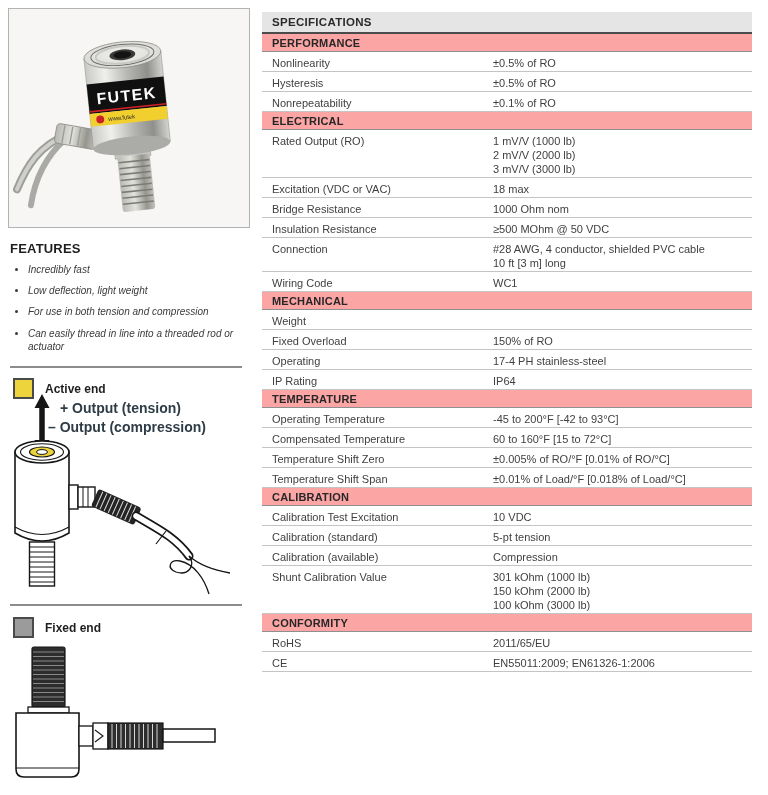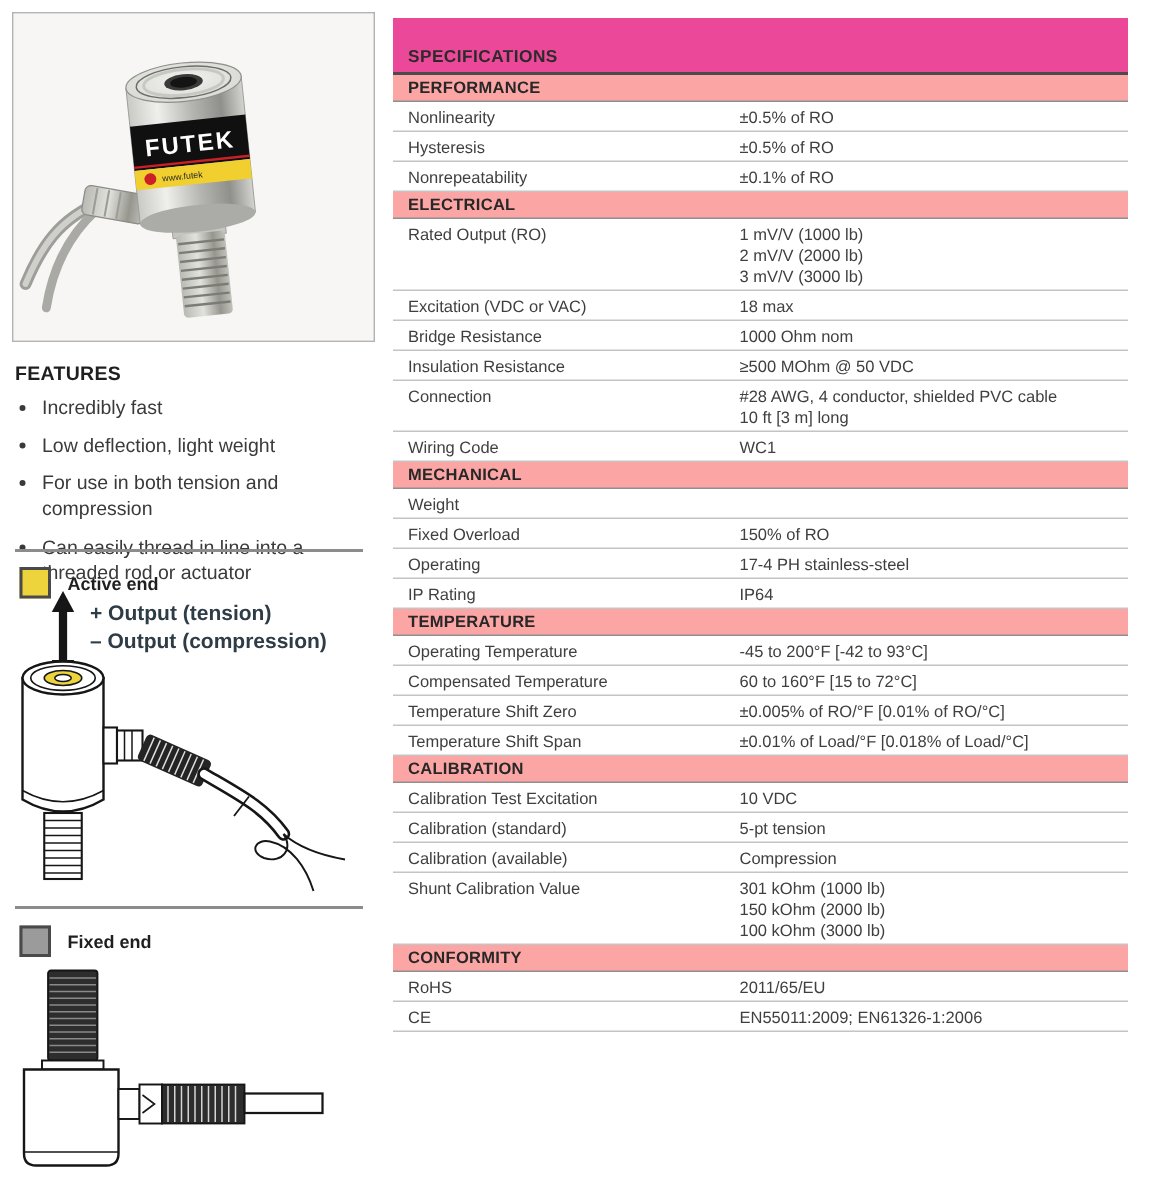--- a/index.html
+++ b/index.html
@@ -16,52 +16,52 @@
   .photo-box svg { display:block; width:100%; height:100%; }
   .features-title {
     position:absolute; left:10px; top:241px;
     font-size:13px; font-weight:bold; color:#1f1f1f; letter-spacing:.2px;
   }
   .features-list {
     position:absolute; left:14px; top:263px; width:236px;
     list-style:disc; padding-left:14px;
   }
   .features-list li {
-    font-size:13px; line-height:1.32; color:#3a3a3a; margin-bottom:8px;
+    font-size:10px; line-height:1.32; color:#3a3a3a; margin-bottom:8px;font-style:italic;
   }
   .rule {
     position:absolute; left:10px; width:232px; height:2px; background:#8c8c8c;
   }
   .rule1 { top:366px; } .rule2 { top:604px; }
   .legend-swatch {
     position:absolute; width:21px; height:21px; border:2px solid #4a4a4a;
   }
   .swatch-active { left:13px; top:378px; background:#EDD43C; }
   .swatch-fixed  { left:13px; top:617px; background:#9B9B9B; }
   .legend-label {
     position:absolute; font-size:12px; font-weight:bold; color:#1f1f1f;
   }
   .lab-active { left:45px; top:382px; }
   .lab-fixed  { left:45px; top:621px; }
   .out-label {
     position:absolute; font-size:14px; font-weight:bold; color:#2e3c46;
   }
   .out-tension { left:60px; top:400px; }
-  .out-compression { left:60px; top:419px; }
+  .out-compression { left:48px; top:419px; }
   .diagram1 { position:absolute; left:8px; top:392px; width:235px; height:205px; }
   .diagram2 { position:absolute; left:8px; top:642px; width:235px; height:150px; }
 
   
   .spec-table {
     position:absolute; left:262px; top:12px; width:490px;
   }
   .spec-title {
-    background:#ec4899; color:#2b2b2b;
+    background:#e5e5e5; color:#2b2b2b;
     font-size:11.5px; font-weight:bold; letter-spacing:.3px;
-    padding:20px 0 4px 10px;
+    padding:4px 0 4px 10px;
     border-bottom:2px solid #4b4b4b;
   }
   .sec-hdr {
     background:#fca5a5; color:#272727;
     font-size:11px; font-weight:bold; letter-spacing:.2px;
     padding:3px 0 2px 10px;
     border-bottom:1px solid #8f8f8f;
   }
   .row {
     display:flex; border-bottom:1px solid #c4c4c4;

